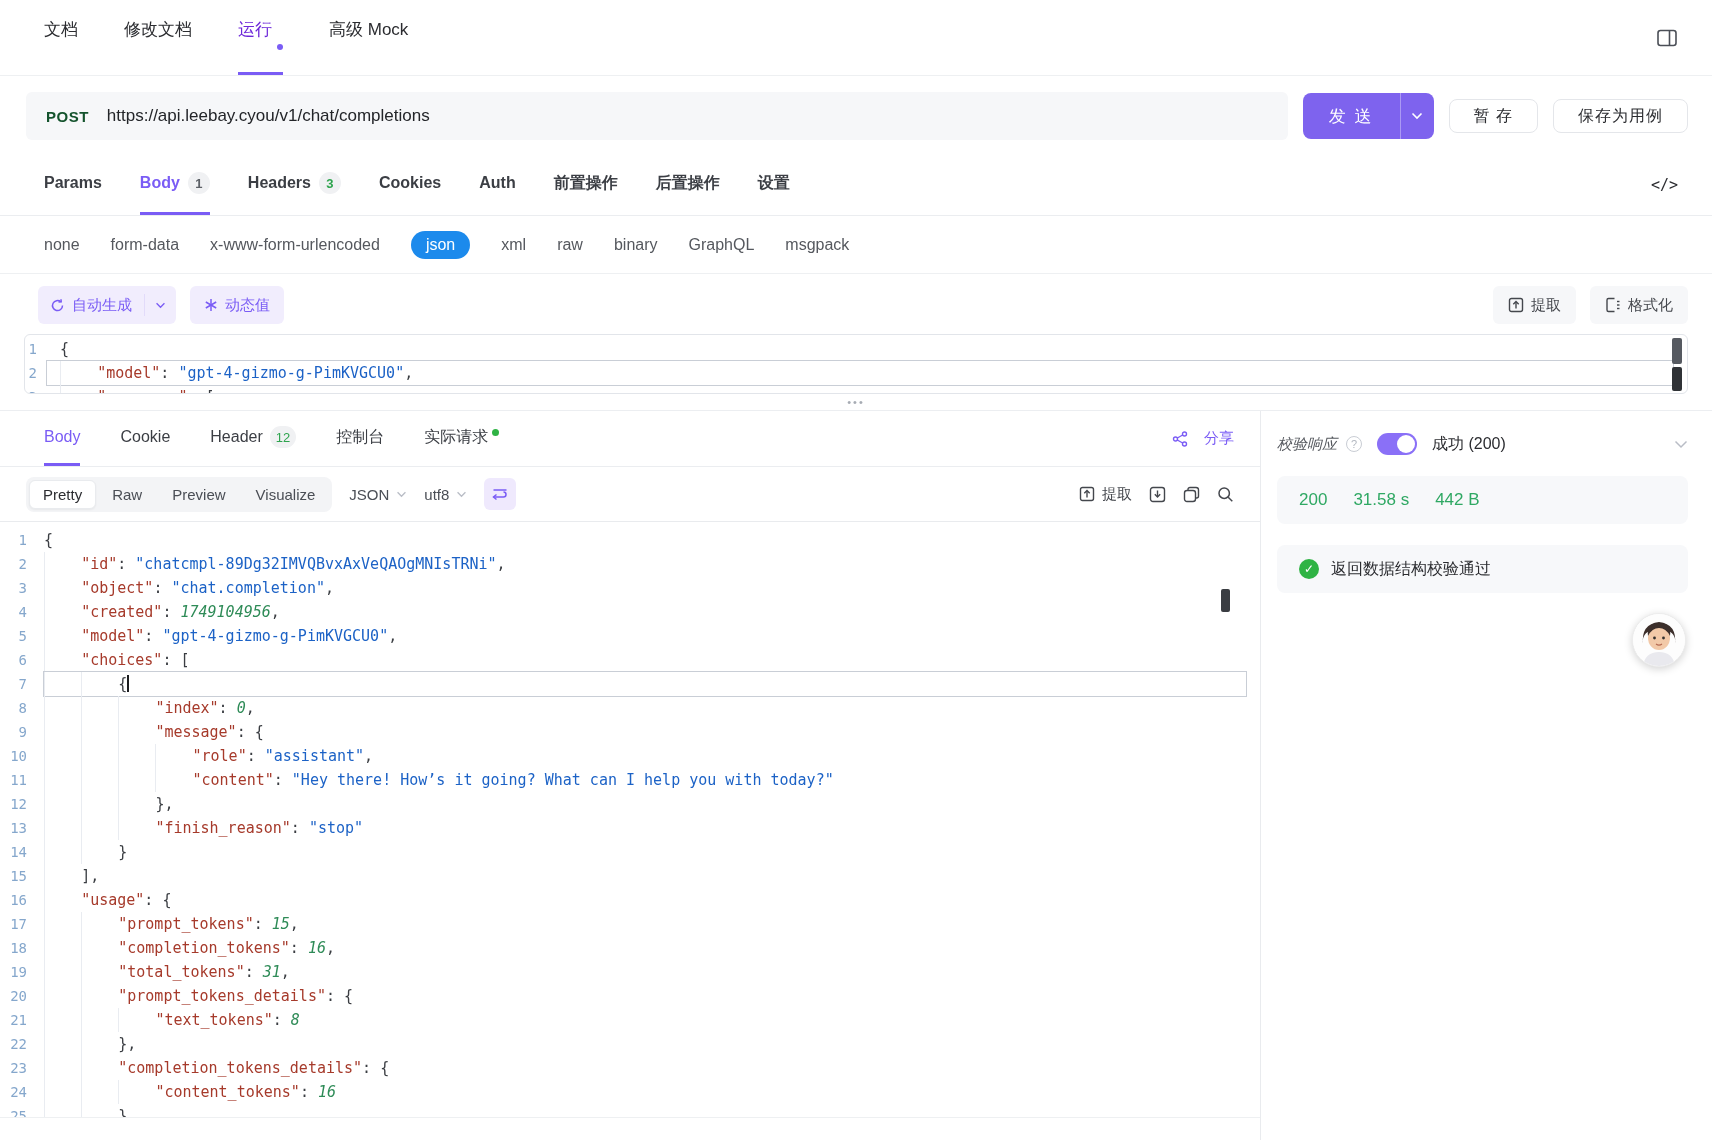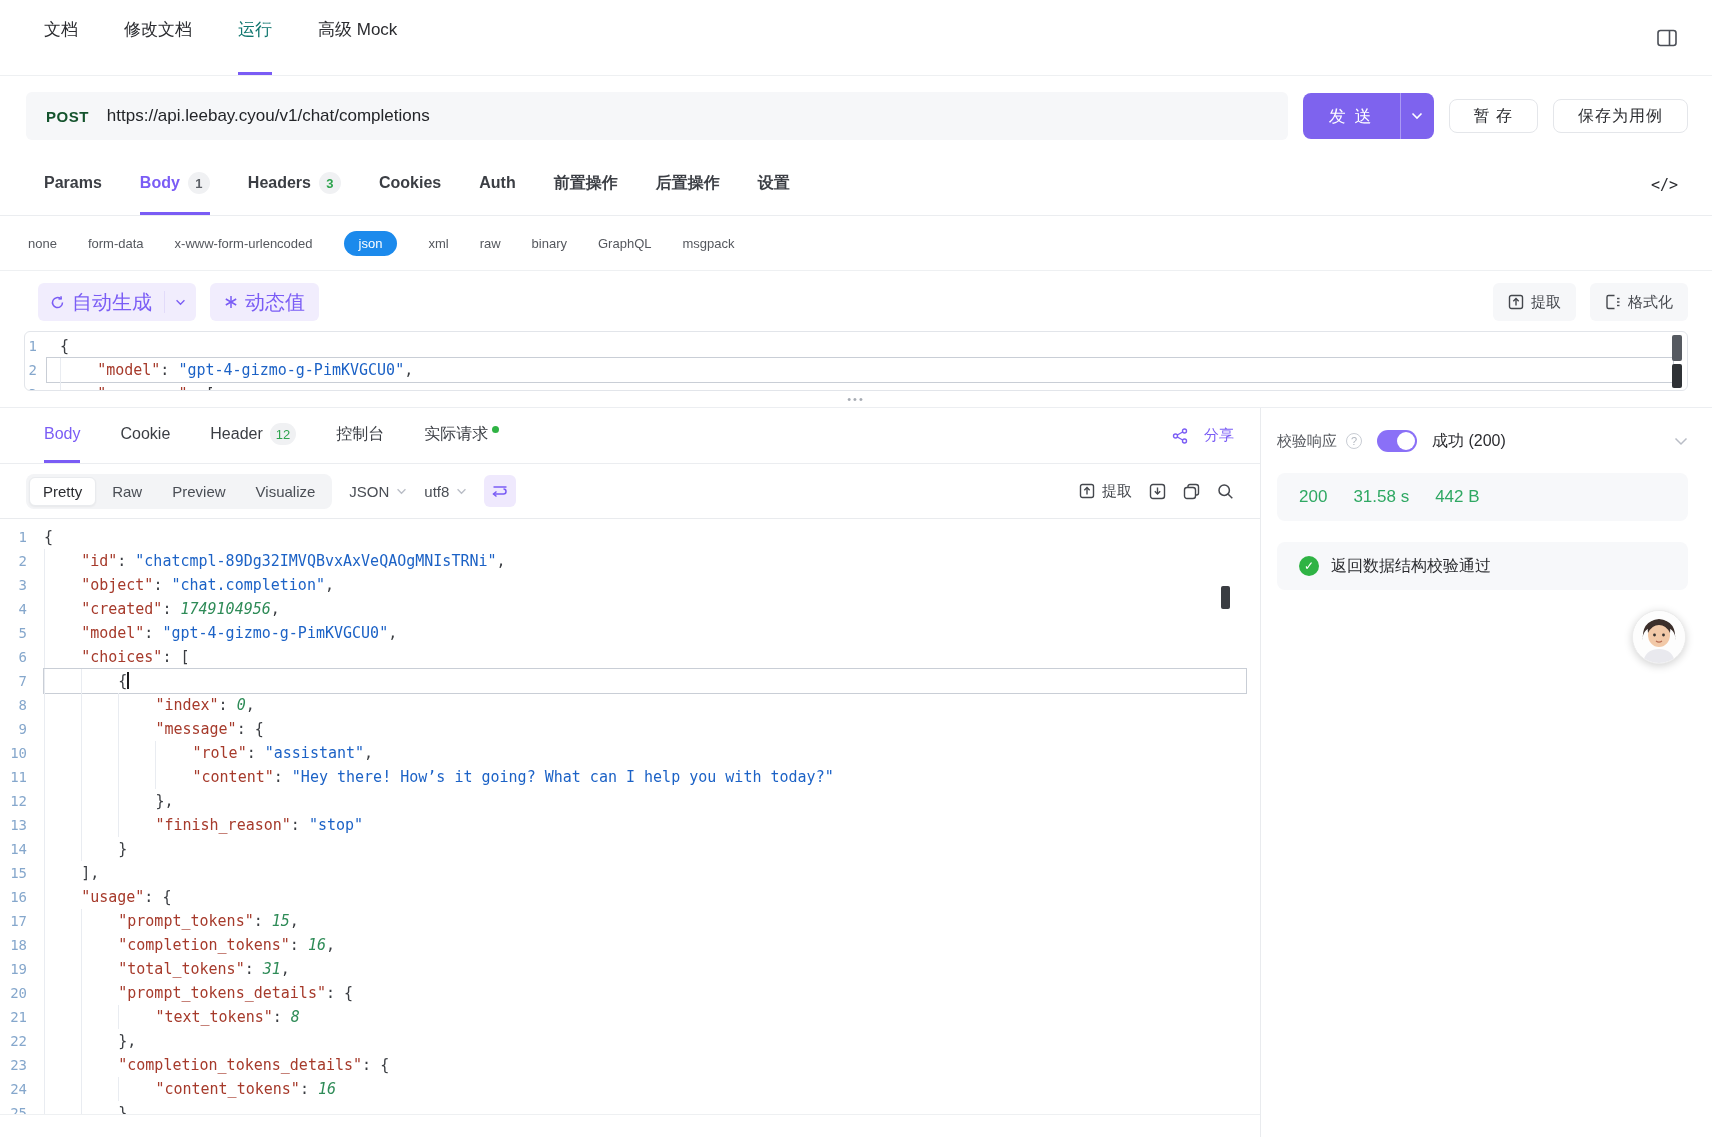--- a/index.html
+++ b/index.html
@@ -4,21 +4,21 @@
 <style>
   * { margin:0; padding:0; box-sizing:border-box; }
   html,body { width:1712px; height:1148px; background:#fff; overflow:hidden;
     font-family:"Liberation Sans",sans-serif; color:#27282c; }
 
   
   .doc-tabbar { height:76px; display:flex; align-items:stretch; padding:0 34px 0 44px;
     border-bottom:1px solid #eef0f2; }
   .doc-tab { display:flex; align-items:flex-start; gap:5px; margin-right:46px; font-size:17px;
     color:#2b2c30; cursor:pointer; border-bottom:3px solid transparent; padding-top:18px;}
-  .doc-tab.active { color:#0f766e; border-bottom-color:#7a5cf5;flex-direction:column; }
+  .doc-tab.active { color:#6d28d9; border-bottom-color:#7a5cf5; }
   .dot-purple { width:6px; height:6px; border-radius:50%; background:#7a5cf5; align-self:flex-start; margin-top:26px;}
   .doc-tabbar .spacer { flex:1; }
   .panel-icon { align-self:center; }
 
   
   .url-row { display:flex; align-items:center; gap:15px; padding:16px 24px 14px 26px; }
   .url-input { flex:1; height:48px; background:#f6f7f9; border-radius:6px; display:flex;
     align-items:center; padding:0 20px; gap:18px; }
   .method { color:#14532d; font-weight:bold; font-size:15px; letter-spacing:.5px; }
   .url-text { font-size:17px; color:#232529; }
@@ -34,29 +34,29 @@
   .req-tab { display:flex; align-items:center; gap:8px; margin-right:38px; font-size:16px; color:#3b3e44;
     cursor:pointer; border-bottom:3px solid transparent;font-weight:bold; }
   .req-tab.active { color:#7a5cf5; border-bottom-color:#7a5cf5; }
   .badge { min-width:22px; height:22px; border-radius:11px; background:#f0f1f3; color:#5c6066;
     font-size:13px; display:flex; align-items:center; justify-content:center; padding:0 6px;}
   .badge.green { color:#2ea44e; }
   .req-tabbar .spacer { flex:1; }
   .code-view-icon { align-self:center; font-family:"DejaVu Sans Mono",monospace; font-size:15px; color:#2b2c30; cursor:pointer;}
 
   
-  .bodytype-row { display:flex; align-items:center; gap:31px; padding:15px 44px 14px 28px;
-    border-bottom:1px solid #eef0f2; font-size:13px; color:#55585e; }
+  .bodytype-row { display:flex; align-items:center; gap:31px; padding:15px 44px 14px 44px;
+    border-bottom:1px solid #eef0f2; font-size:16px; color:#55585e; }
   .bt-item { cursor:pointer; }
   .bt-item.selected { background:#1c8aec; color:#fff; border-radius:15px; padding:5px 15px; }
 
   
   .editor-toolbar { display:flex; align-items:center; padding:12px 24px 10px 38px; gap:14px; }
   .pill-purple { display:flex; align-items:center; height:38px; background:#f1edfd; color:#7a5cf5;
-    border-radius:6px; font-size:20px; cursor:pointer; }
+    border-radius:6px; font-size:15px; cursor:pointer; }
   .pill-purple .seg1 { display:flex; align-items:center; gap:7px; padding:0 12px; }
   .pill-purple .seg2 { padding:0 10px; border-left:1px solid #e2dbfa; display:flex; align-items:center; height:22px; }
   .pill-purple.single { padding:0 14px; gap:7px; }
   .editor-toolbar .spacer { flex:1; }
   .btn-soft { display:flex; align-items:center; gap:7px; height:38px; padding:0 15px;
     background:#f6f7f9; border-radius:6px; color:#44474d; font-size:15px; cursor:pointer; }
 
   
   .code-line { display:flex; height:24px; line-height:24px;
     font-family:"DejaVu Sans Mono",monospace; font-size:15px; }
@@ -98,21 +98,21 @@
     align-items:center; justify-content:center; cursor:pointer; }
   .resp-format-row .spacer { flex:1; }
   .icon-btn { display:flex; align-items:center; gap:7px; color:#44474d; font-size:15px; cursor:pointer; }
 
   .resp-editor { border-top:1px solid #e9ebee; height:597px; overflow:hidden; position:relative; padding-top:6px;
     border-bottom:1px solid #eef0f2;}
 
   
   .resp-right { flex:1; padding:22px 24px 0 16px; }
   .valid-row { display:flex; align-items:center; gap:9px; }
-  .valid-label { font-size:15px; color:#55585e; }
+  .valid-label { font-size:15px; color:#55585e;font-style:italic; }
   .q-circle { width:16px; height:16px; border-radius:50%; border:1px solid #c9cdd4; color:#b3b8c0;
     font-size:11px; display:flex; align-items:center; justify-content:center; }
   .toggle { width:40px; height:22px; border-radius:11px; background:#8a70f7; position:relative; cursor:pointer; margin:0 6px;}
   .toggle .knob { position:absolute; top:2px; right:2px; width:18px; height:18px; border-radius:50%; background:#fff; }
   .env-label { font-size:16px; color:#2b2c30; }
   .valid-row .spacer { flex:1; }
   .card { margin-top:21px; height:48px; background:#f7f8fa; border-radius:8px; display:flex;
     align-items:center; padding:0 22px; gap:26px; }
   .meta-green { color:#2fa863; font-size:17px; }
   .check-circle { width:20px; height:20px; border-radius:50%; background:#2fb344; color:#fff; font-size:12px;

